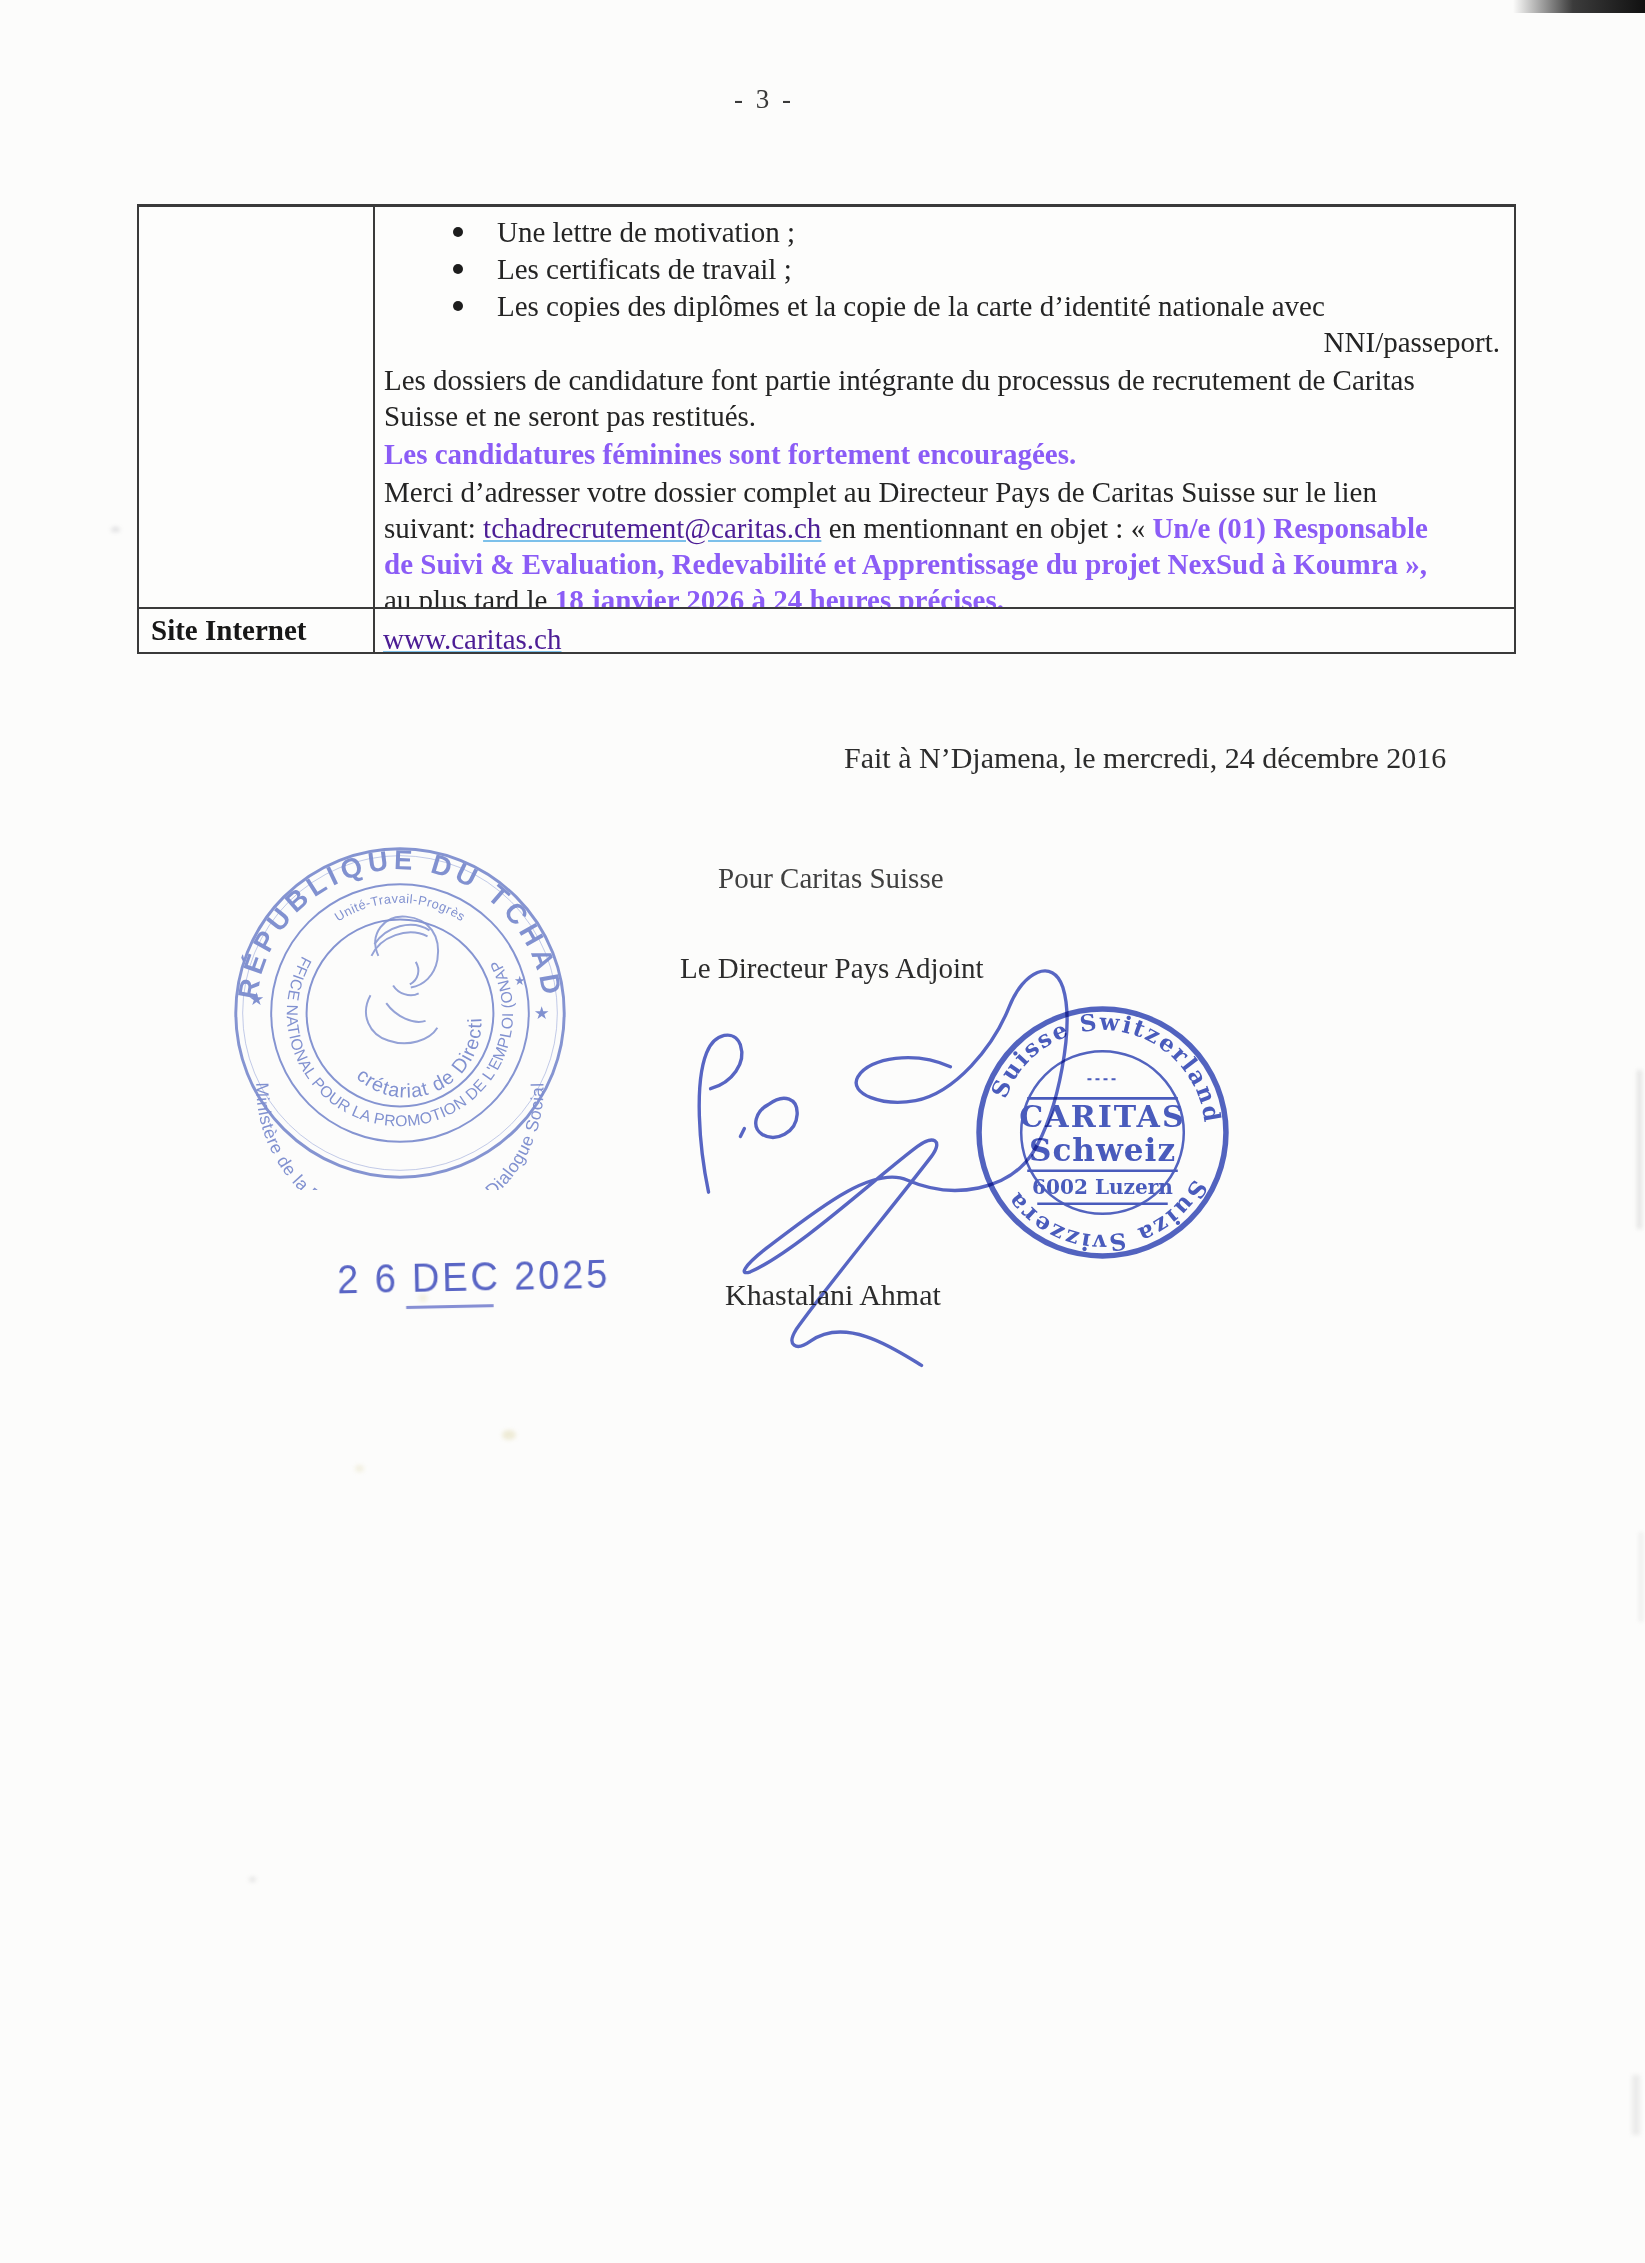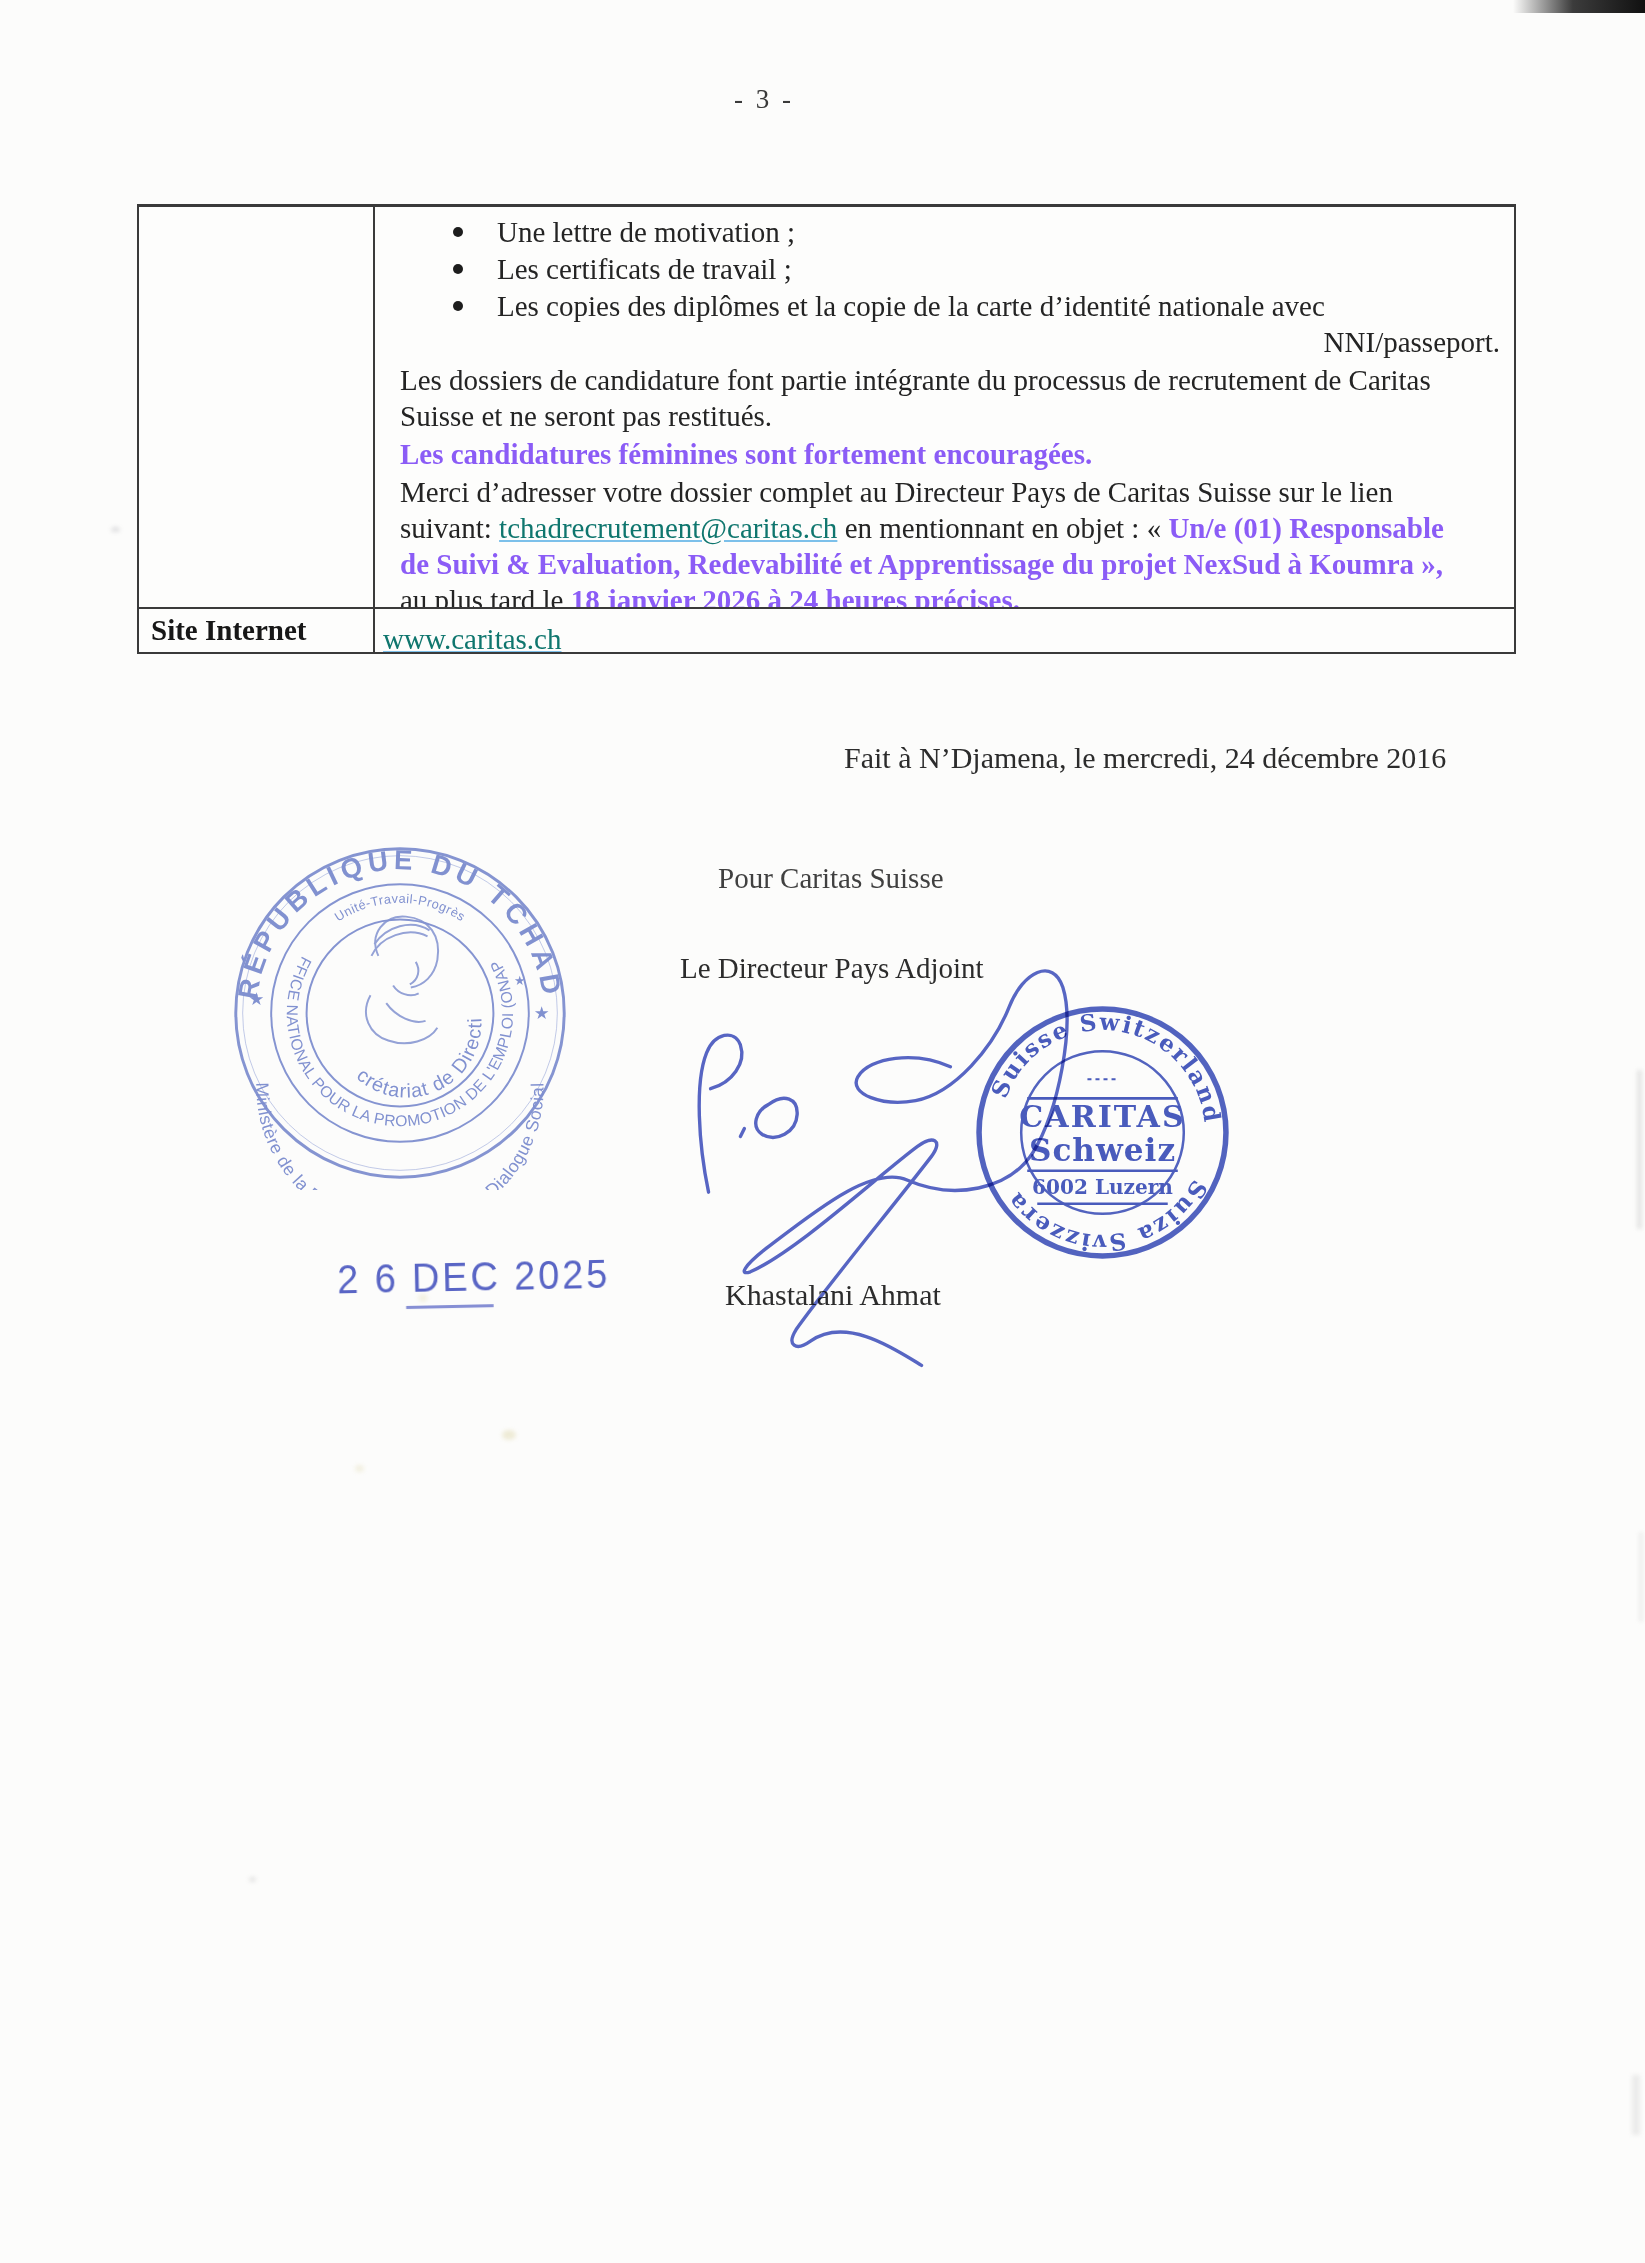--- a/index.html
+++ b/index.html
@@ -22,23 +22,23 @@
   .tr{display:flex;box-sizing:border-box;}
   .tr1{height:400px;}
   .tr2{height:45px;border-top:2px solid #3a3a3a;align-items:center;}
   .td-label{width:236px;border-right:2px solid #3a3a3a;box-sizing:border-box;padding:0 8px 0 12px;flex-shrink:0;}
   .td-content{flex:1;box-sizing:border-box;padding:5px 14px 0 8px;overflow:hidden;}
   .body-text{font-size:29px;line-height:36px;color:#242424;}
   .line{white-space:nowrap;}
   ul.bullets{margin:2px 0 0 0;padding:0;list-style:none;}
   ul.bullets li{position:relative;padding-left:114px;margin-bottom:1px;}
   ul.bullets li .bullet-dot{position:absolute;left:70px;top:13px;width:10px;height:10px;border-radius:50%;background:#1d1d1d;}
-  .para{margin:2px 0 0 17px;}
+  .para{margin:2px 0 0 1px;}
   .bold{font-weight:bold;color:#8b5cf6;}
-  .doc-link{color:#0f766e;text-decoration:underline;text-decoration-color:#7cc0ea;cursor:pointer;}
+  .doc-link{color:#4c1d95;text-decoration:underline;text-decoration-color:#7cc0ea;cursor:pointer;}
   .site-label{font-weight:bold;font-size:29px;color:#171717;}
   
   .dateline{position:absolute;left:844px;top:741px;font-size:30px;color:#2c2c2c;white-space:nowrap;}
   .for-org{position:absolute;left:718px;top:862px;font-size:29px;color:#404040;white-space:nowrap;}
   .role{position:absolute;left:680px;top:952px;font-size:29px;color:#2c2c2c;white-space:nowrap;}
   .signer{position:absolute;left:725px;top:1278px;font-size:30px;color:#2c2c2c;white-space:nowrap;}
   
   .stamp{position:absolute;mix-blend-mode:multiply;filter:blur(0.4px);}
   .onape{left:223px;top:836px;}
   .caritas{left:967px;top:997px;}

